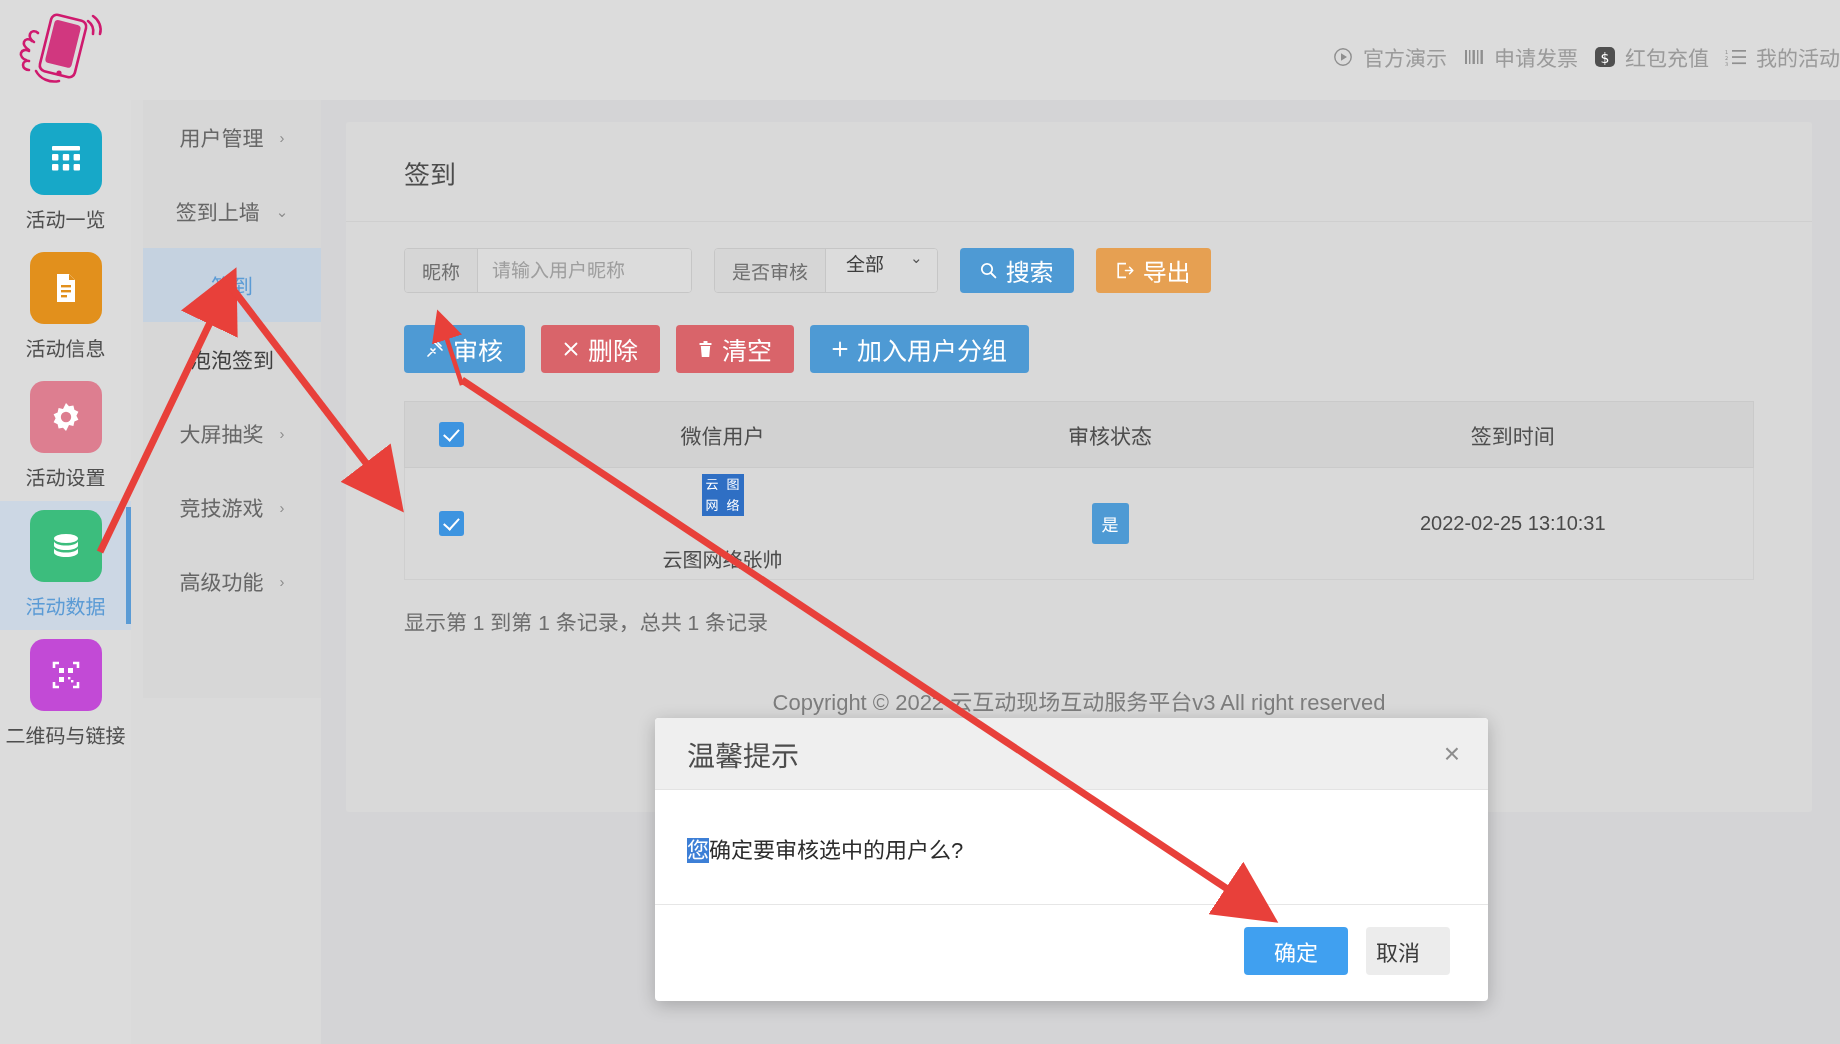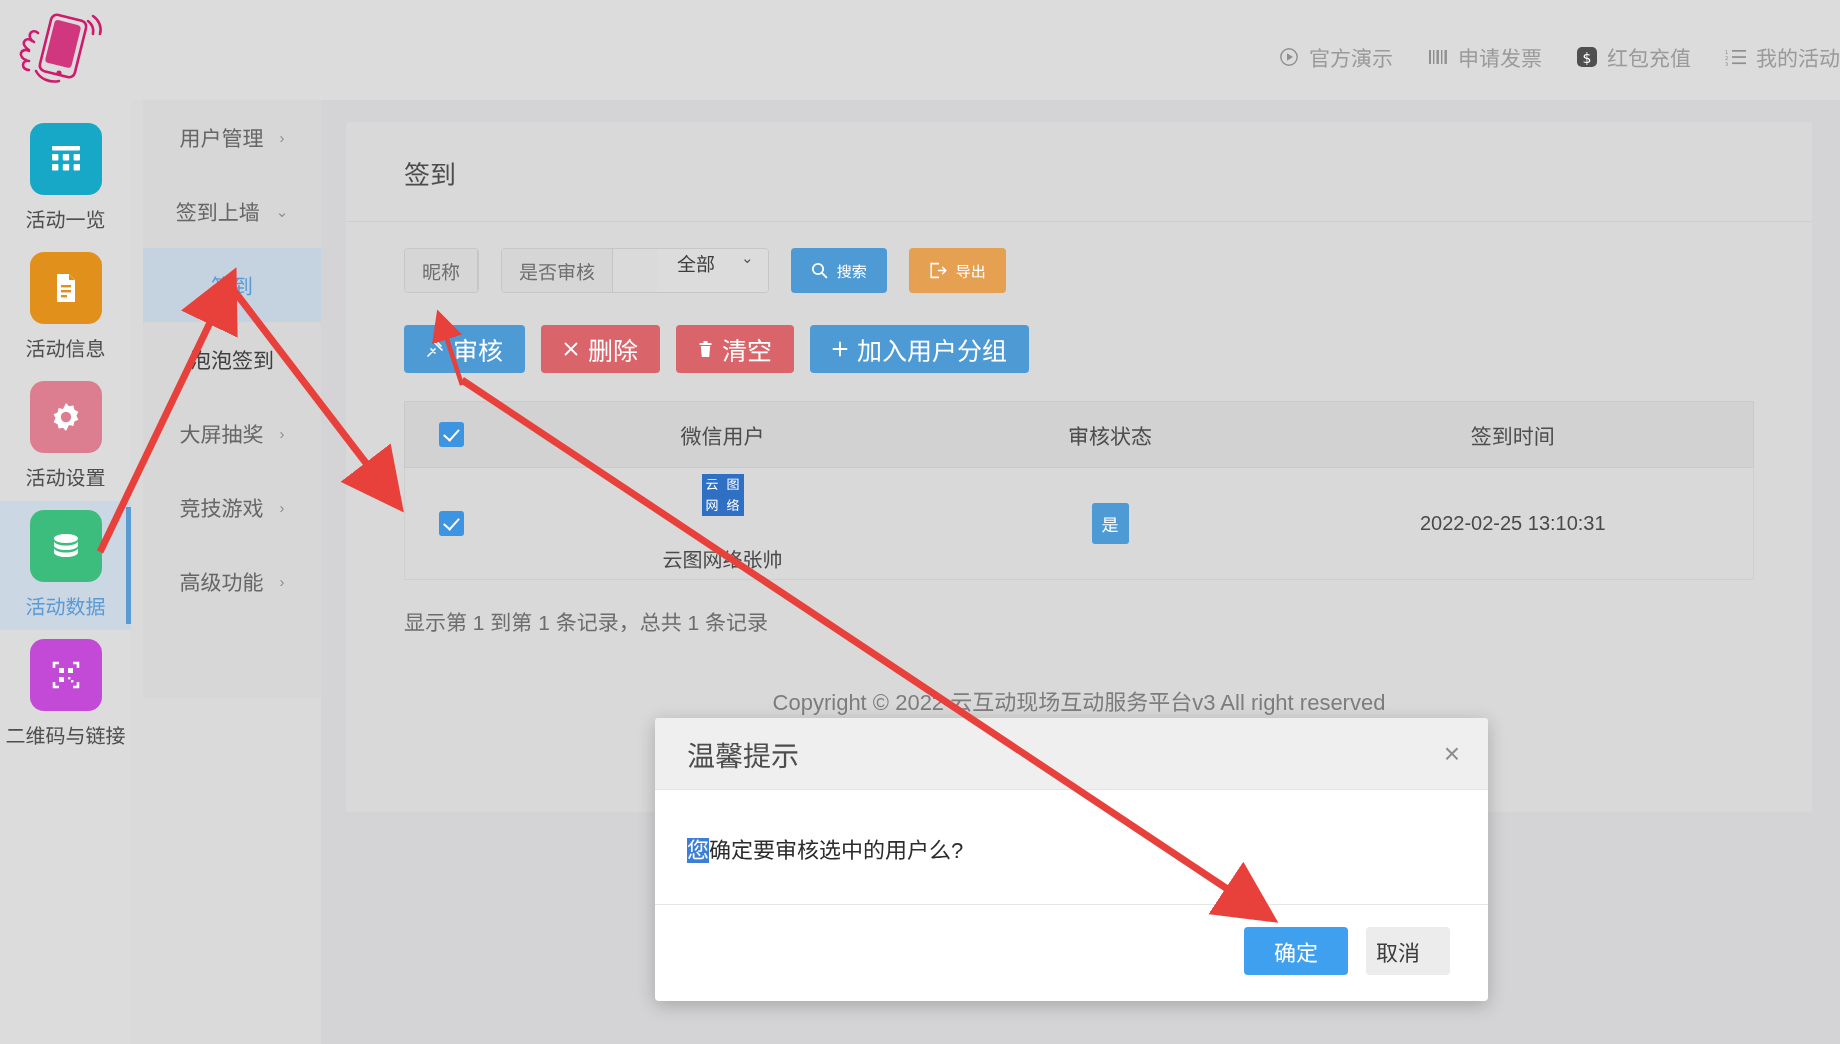--- a/index.html
+++ b/index.html
@@ -37,21 +37,21 @@
     line-height: 1;
     background: linear-gradient(90deg, #c2188f 0%, #9c1ec0 38%, #5a2ad8 70%, #2222e0 100%);
     -webkit-background-clip: text;
     background-clip: text;
     color: transparent;
     font-family: "DejaVu Sans", "Liberation Sans", sans-serif;
   }
   .header-nav {
     margin-left: auto;
     display: flex; align-items: center;
-    gap: 34px;
+    gap: 16px;
     padding-right: 0px;
     white-space: nowrap;
     overflow: hidden;
     max-width: 600px;
     margin-top: 13px;
   }
   .nav-item {
     display: flex; align-items: center; gap: 9px;
     color: #9a9a9a;
     font-size: 21px;
@@ -124,21 +124,21 @@
   }
   .card-title {
     font-size: 26px; color: #4c4c4c;
     padding: 32px 0 30px 58px;
     border-bottom: 1px solid #cfcfcf;
   }
   .card-body { padding: 26px 58px 0 58px; }
 
   
   .filters { display: flex; align-items: center; gap: 22px; }
-  .input-group { display: flex; align-items: stretch; border: 1px solid #c6c6c6; border-radius: 4px; background: #dadada; overflow: hidden; height: 45px; gap: 44px; }
+  .input-group { display: flex; align-items: stretch; border: 1px solid #c6c6c6; border-radius: 4px; background: #dadada; overflow: hidden; height: 45px; }
   .ig-addon {
     display: flex; align-items: center;
     padding: 0 17px;
     font-size: 19px; color: #6f6f6f;
     background: #d6d6d6;
     border-right: 1px solid #c6c6c6;
   }
   .ig-input {
     border: 0; outline: none; background: #dcdcdc;
     width: 213px; padding: 0 14px;
@@ -153,21 +153,21 @@
     font-size: 19px; color: #3d3d3d;
     cursor: pointer;
   }
   .sel-caret { color: #555; font-size: 15px; }
 
   .btn {
     display: inline-flex; align-items: center; justify-content: center;
     gap: 9px;
     height: 45px; padding: 0 20px;
     border: 0; border-radius: 4px;
-    font-size: 15px; color: #fff;
+    font-size: 24px; color: #fff;
     font-family: inherit;
     cursor: pointer;
   }
   .btn svg { display: block; }
   .btn-blue { background: #4e9ad4; }
   .btn-orange { background: #e8a champion; }
   .btn-orange { background: #e6a052; }
   .btn-red { background: #d9646a; }
 
   .actions { display: flex; gap: 16px; margin-top: 32px; }
@@ -462,20 +462,21 @@
     <div class="card">
 
       <div class="card-title">签到</div>
 
       <div class="card-body">
 
         <div class="filters">
 
           <div class="input-group">
             <div class="ig-addon">昵称</div>
+            <input class="ig-input" type="text" placeholder="请输入用户昵称" style="">
           </div>
 
           <div class="input-group">
             <div class="ig-addon">是否审核</div>
             <div class="ig-select">
               <span>全部</span>
               <span class="sel-caret">⌄</span>
             </div>
           </div>
 

